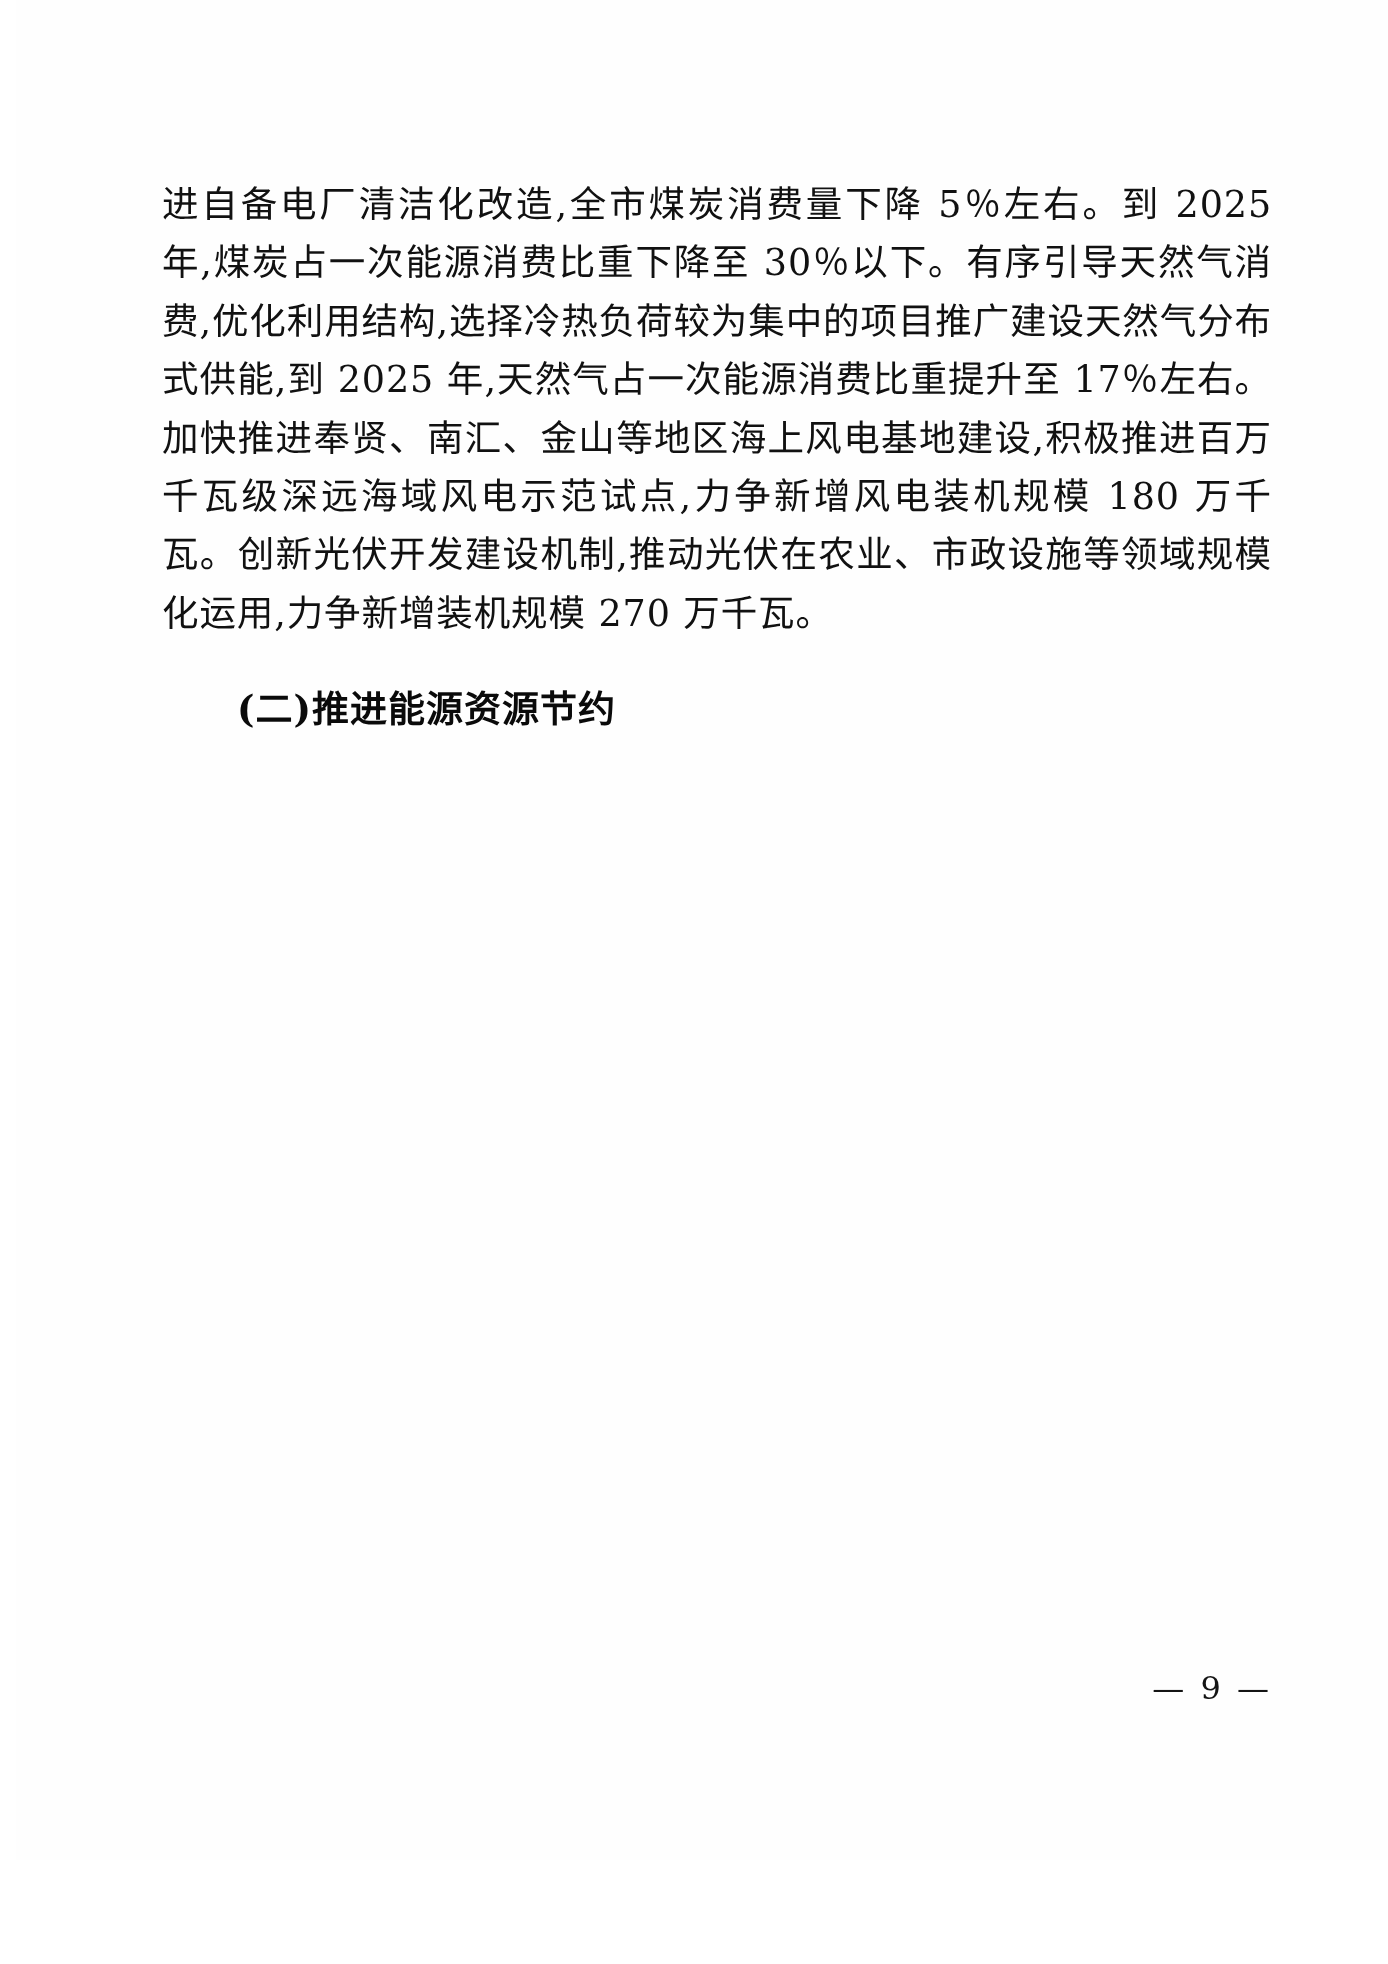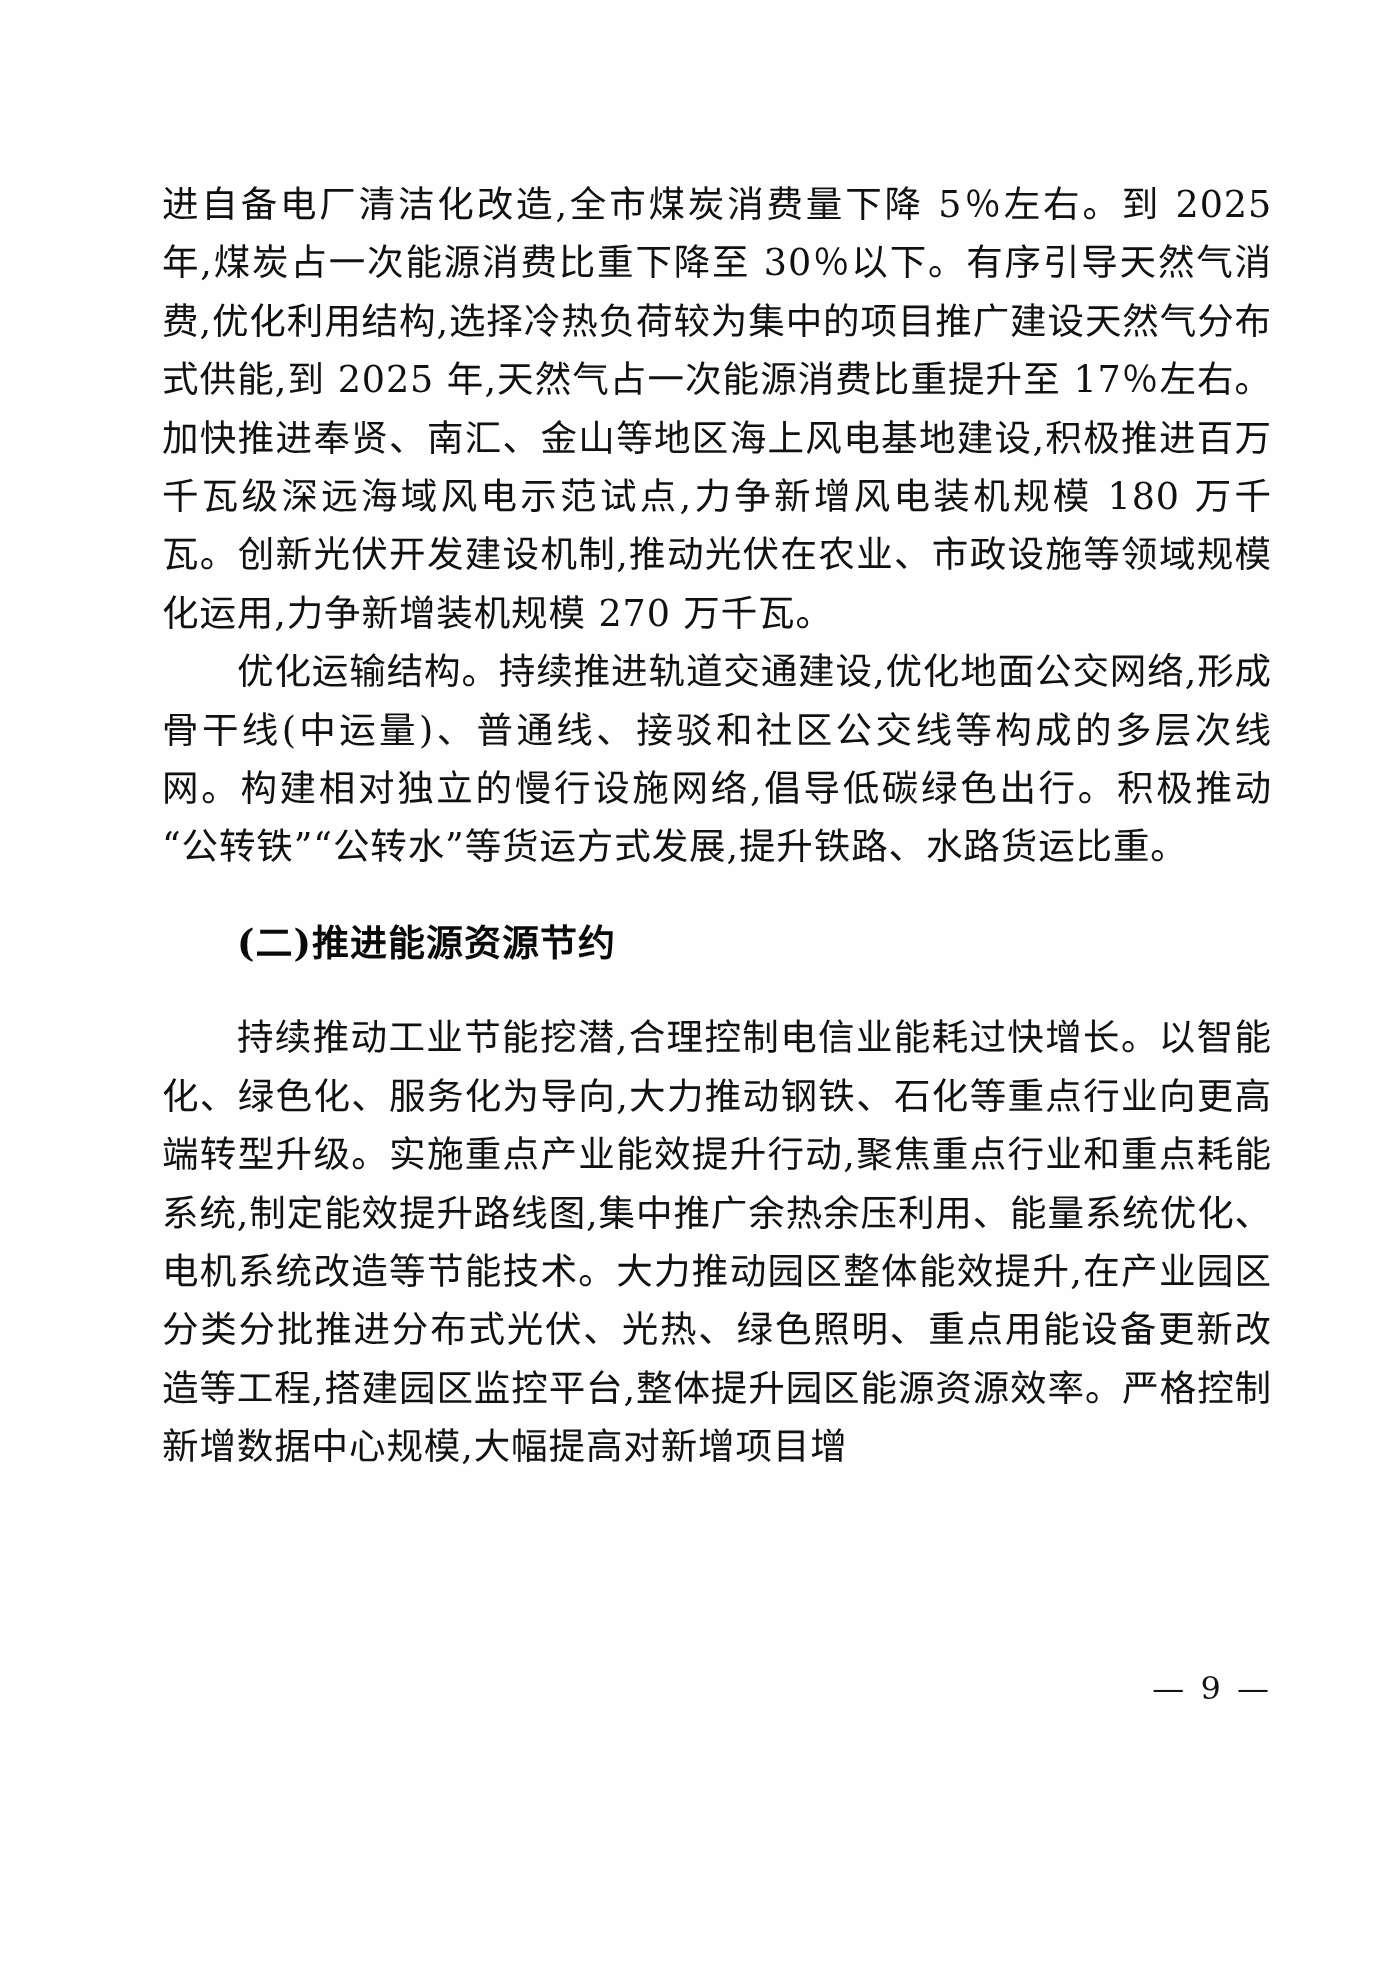--- a/index.html
+++ b/index.html
@@ -81,23 +81,21 @@
 </style>
 </head>
 <body>
 
 <div class="page">
 
   <div class="content">
 
     <p class="para">进自备电厂清洁化改造,全市煤炭消费量下降 5％左右。到 2025 年,煤炭占一次能源消费比重下降至 30％以下。有序引导天然气消费,优化利用结构,选择冷热负荷较为集中的项目推广建设天然气分布式供能,到 2025 年,天然气占一次能源消费比重提升至 17％左右。加快推进奉贤、南汇、金山等地区海上风电基地建设,积极推进百万千瓦级深远海域风电示范试点,力争新增风电装机规模 180 万千瓦。创新光伏开发建设机制,推动光伏在农业、市政设施等领域规模化运用,力争新增装机规模 270 万千瓦。</p>
 
-    <p class="para indent">优化运输结构。持续推进轨道交通建设,优化地面公交网络,形成骨干线(中运量)、普通线、接驳和社区公交线等构成的多层次线网。构建相对独立的慢行设施网络,倡导低碳绿色出行。积极推动“公转铁”“公转水”等货运方式发展,提升铁路、水路货运比重。</p>
 
     <p class="heading">(二)推进能源资源节约</p>
 
-    <p class="para indent">持续推动工业节能挖潜,合理控制电信业能耗过快增长。以智能化、绿色化、服务化为导向,大力推动钢铁、石化等重点行业向更高端转型升级。实施重点产业能效提升行动,聚焦重点行业和重点耗能系统,制定能效提升路线图,集中推广余热余压利用、能量系统优化、电机系统改造等节能技术。大力推动园区整体能效提升,在产业园区分类分批推进分布式光伏、光热、绿色照明、重点用能设备更新改造等工程,搭建园区监控平台,整体提升园区能源资源效率。严格控制新增数据中心规模,大幅提高对新增项目增</p>
 
   </div>
 
   <div class="page-number">— 9 —</div>
 
 </div>
 
 </body></html>

